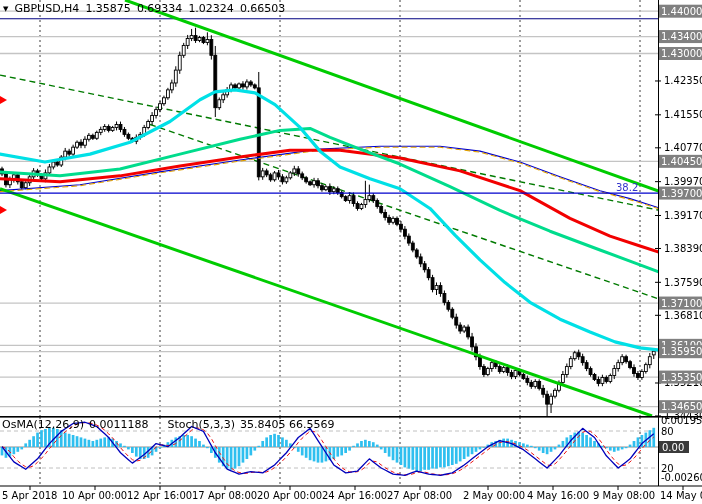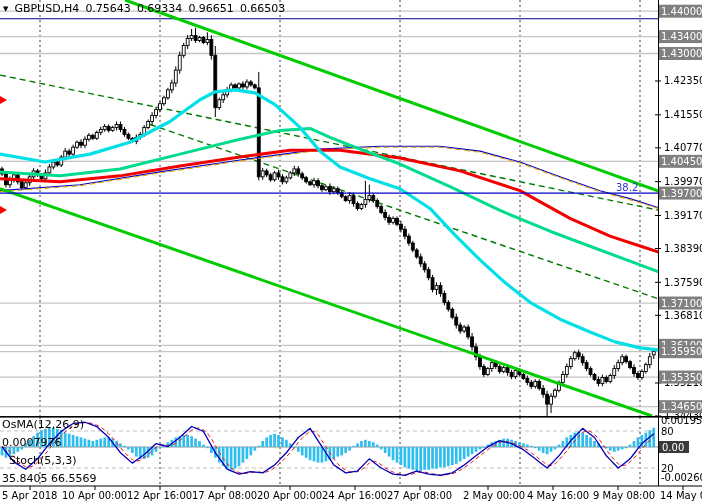--- a/index.html
+++ b/index.html
@@ -1,22 +1,22 @@
 <!DOCTYPE html>
 <html><head>
 <meta charset="utf-8">
 <style>
   html,body{margin:0;padding:0;background:#fff;}
   body{width:702px;height:504px;overflow:hidden;font-family:"DejaVu Sans","Liberation Sans",sans-serif;}
   .chart-window{position:relative;width:702px;height:504px;background:#fff;}
   svg{position:absolute;left:0;top:0;}
   .title-bar{position:absolute;left:3px;top:2px;font-size:11px;color:#000;display:flex;gap:6px;align-items:center;white-space:nowrap;}
   .tri{font-size:7px;color:#000;}
-  .osma-bar{position:absolute;left:2px;top:418px;font-size:11px;color:#000;display:flex;gap:5px;white-space:nowrap;flex-direction:column;}
-  .gap-l{margin-left:7px;}
+  .osma-bar{position:absolute;left:2px;top:418px;font-size:11px;color:#000;display:flex;gap:5px;white-space:nowrap;}
+  .gap-l{margin-left:14px;}
 </style>
 </head>
 <body>
 
 <div class="chart-window">
   <svg id="chart-svg" width="702" height="504">
       <rect x="0" y="0" width="702" height="504" fill="#ffffff"></rect>
       <defs>
         <clipPath id="cm">
           <rect x="0" y="0" width="658" height="416"></rect>
@@ -636,25 +636,25 @@
       <text x="387" y="499" font-size="10" fill="#000000" font-family="&quot;DejaVu Sans&quot;,&quot;Liberation Sans&quot;,sans-serif">27 Apr 08:00</text>
       <text x="463" y="499" font-size="10" fill="#000000" font-family="&quot;DejaVu Sans&quot;,&quot;Liberation Sans&quot;,sans-serif">2 May 00:00</text>
       <text x="527" y="499" font-size="10" fill="#000000" font-family="&quot;DejaVu Sans&quot;,&quot;Liberation Sans&quot;,sans-serif">4 May 16:00</text>
       <text x="593" y="499" font-size="10" fill="#000000" font-family="&quot;DejaVu Sans&quot;,&quot;Liberation Sans&quot;,sans-serif">9 May 08:00</text>
       <text x="660" y="499" font-size="10" fill="#000000" font-family="&quot;DejaVu Sans&quot;,&quot;Liberation Sans&quot;,sans-serif">14 May 00:00</text>
     </svg>
 
   <div class="title-bar">
     <span class="tri">▼</span>
     <span>GBPUSD,H4</span>
-    <span>0.75643</span>
+    <span>1.35875</span>
     <span>0.69334</span>
-    <span>0.96651</span>
+    <span>1.02324</span>
     <span>0.66503</span>
   </div>
 
   <div class="osma-bar">
     <span>OsMA(12,26,9)</span>
-    <span>0.0007976</span>
+    <span>0.0011188</span>
     <span class="gap-l">Stoch(5,3,3)</span>
     <span>35.8405 66.5569</span>
   </div>
 </div>
 
 </body></html>

